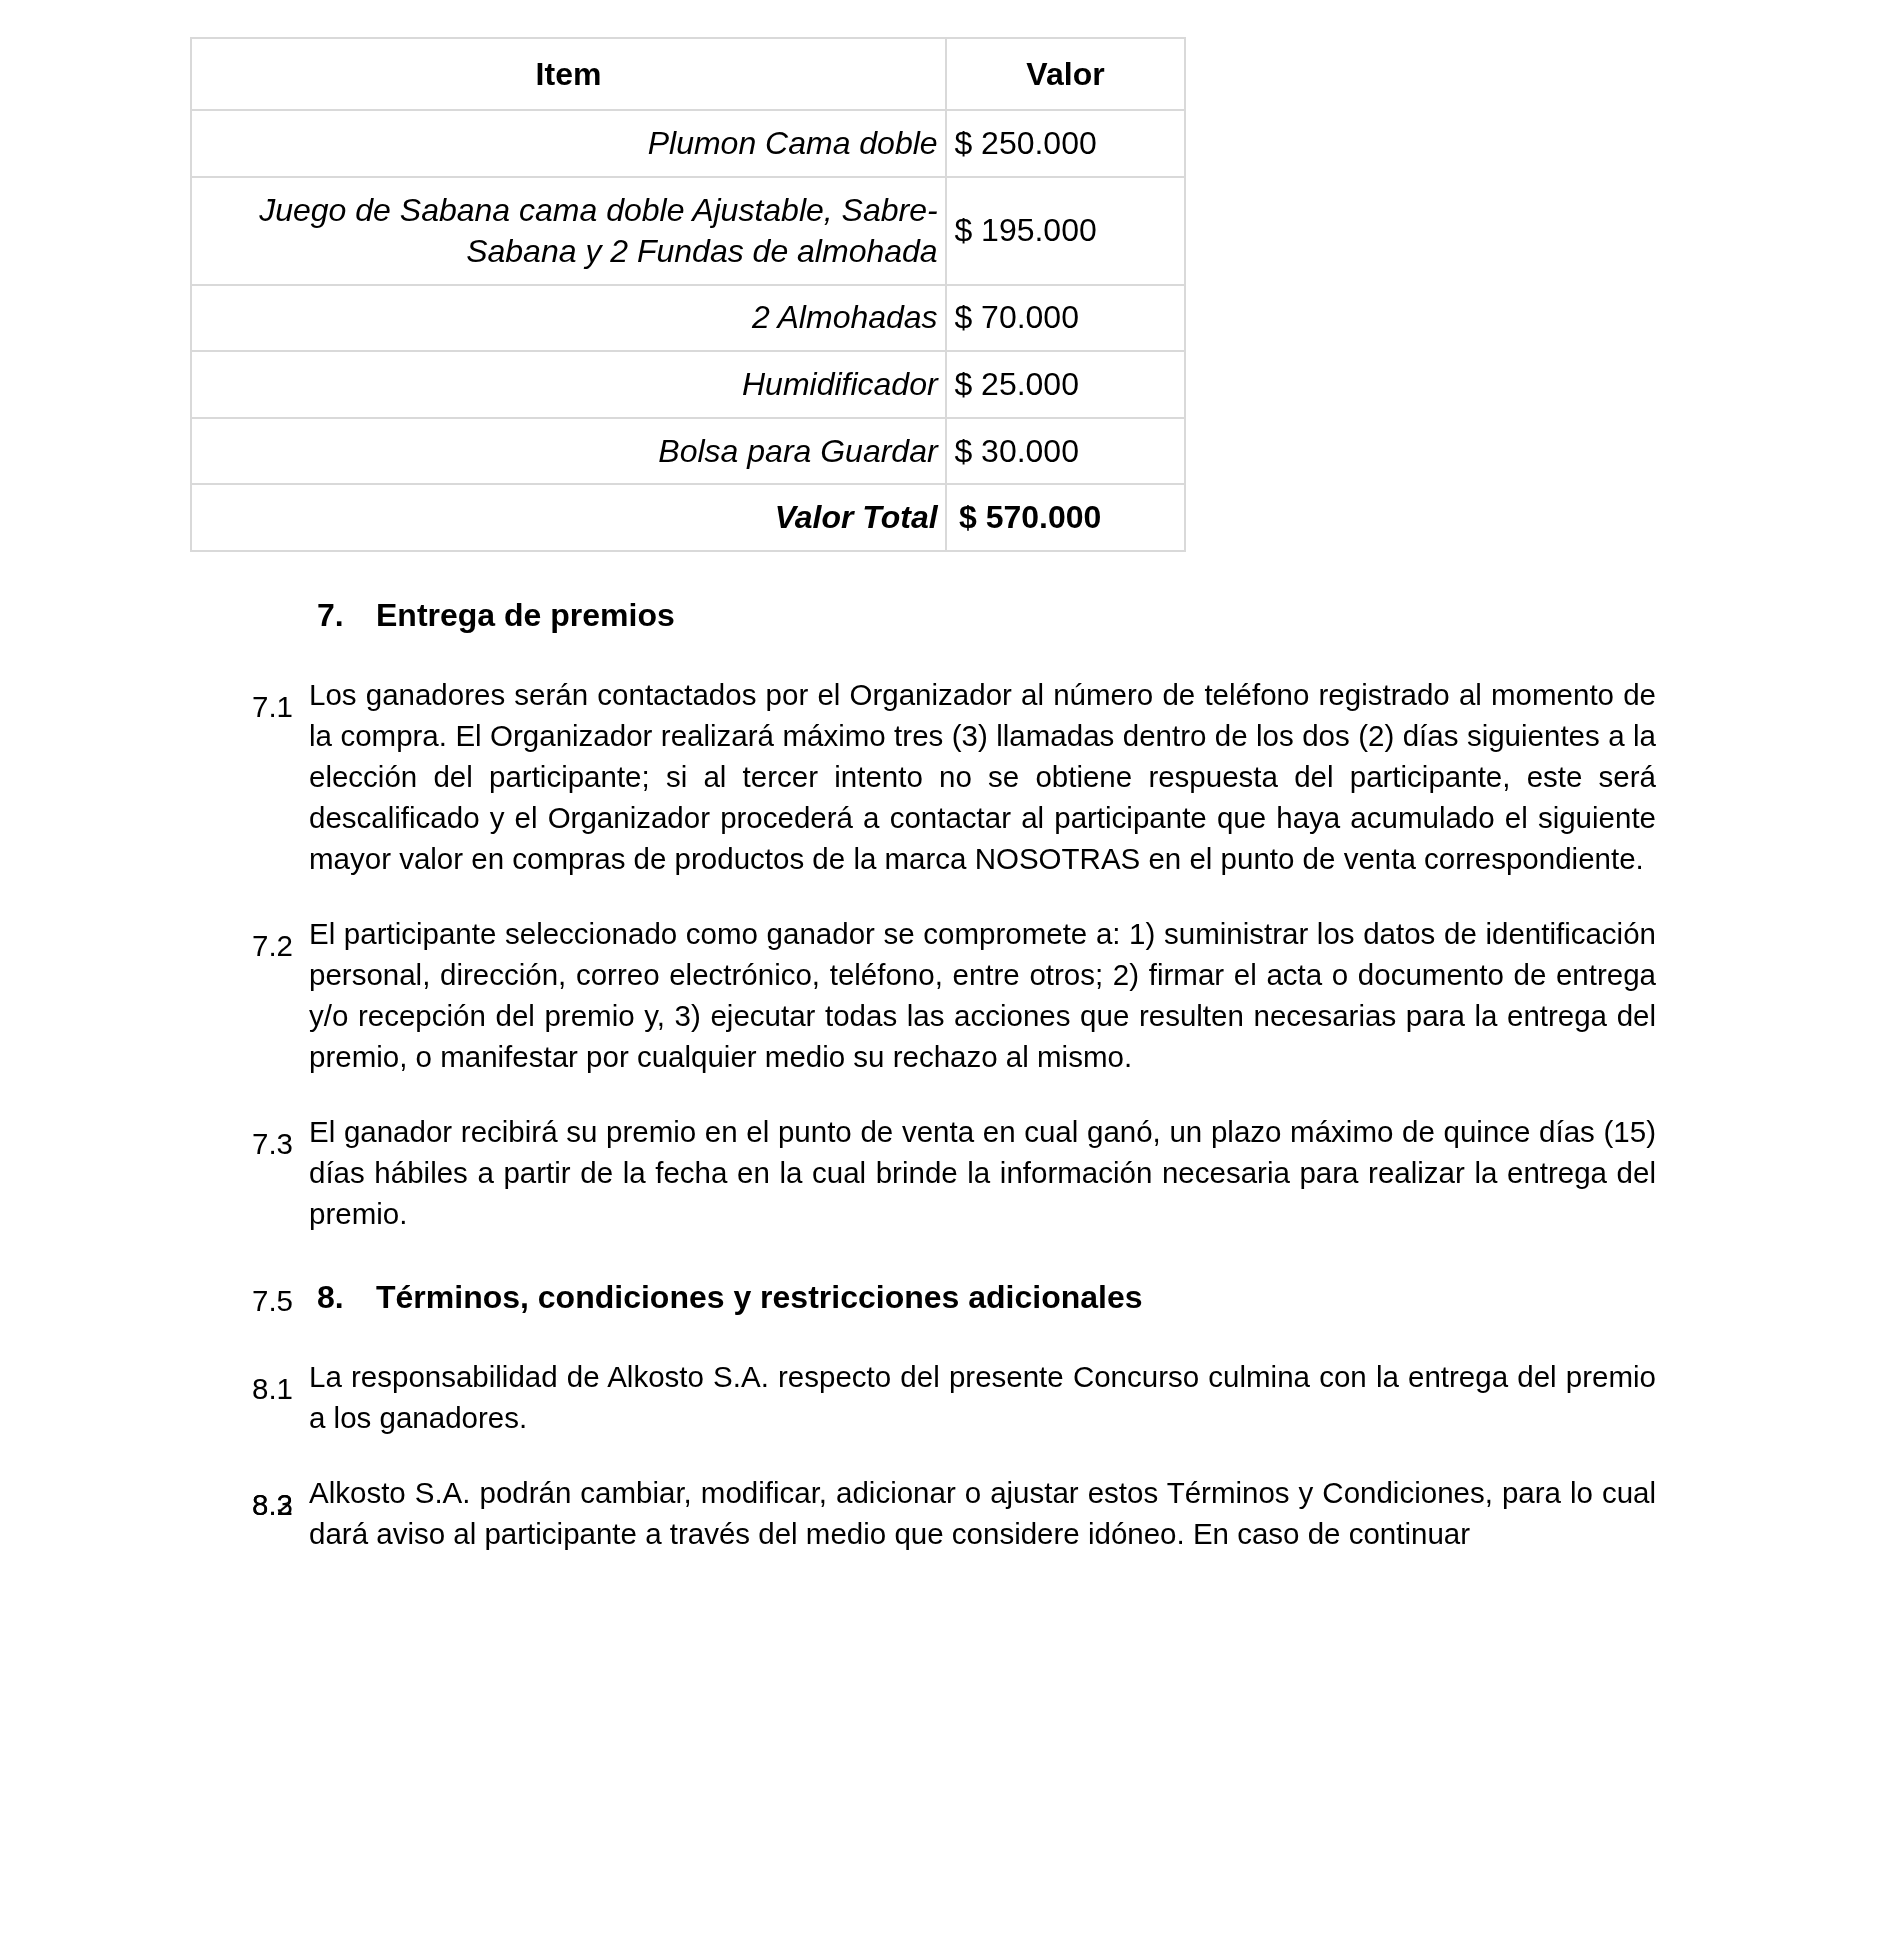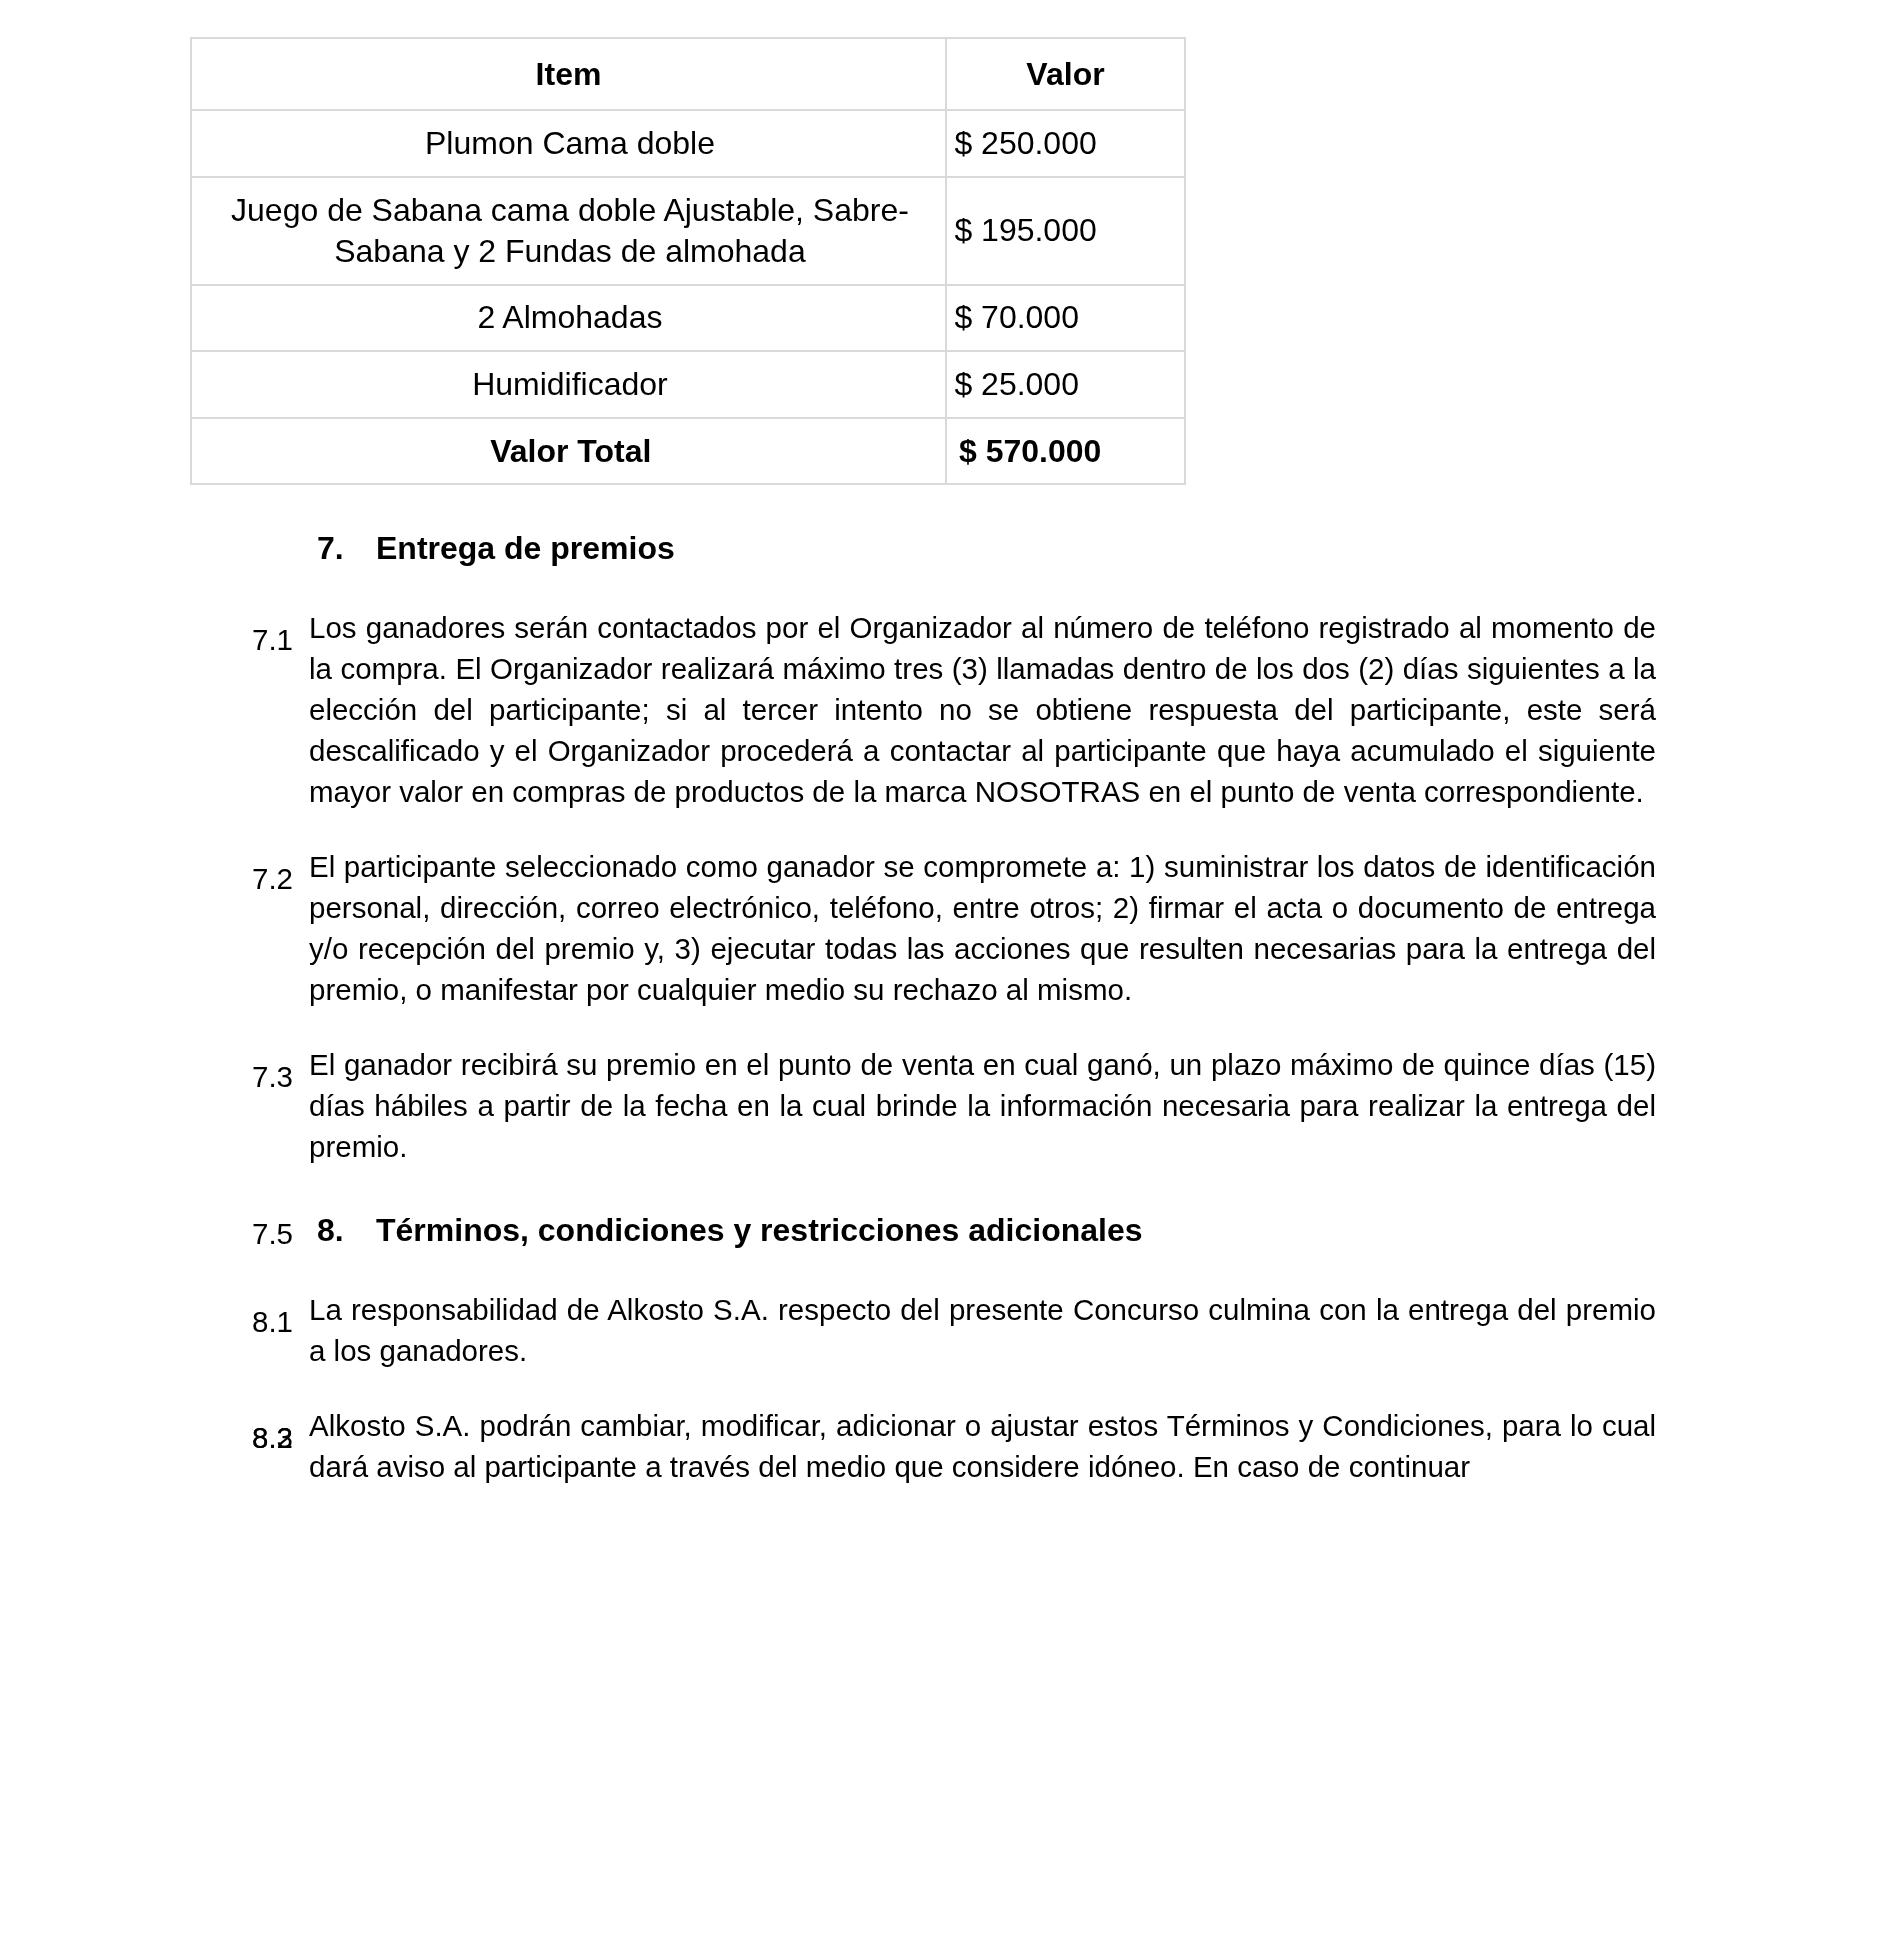--- a/index.html
+++ b/index.html
@@ -37,22 +37,23 @@
     vertical-align: middle;
   }
   table.prize-table col.c-item { width: 755px; }
   table.prize-table col.c-valor { width: 239px; }
   table.prize-table th {
     font-weight: bold;
     text-align: center;
     padding: 14.7px 7.4px;
   }
   table.prize-table td.cell-item {
-    text-align: center;
+    text-align: right;
     padding: 11.8px 7.4px 11.8px 10.3px;
+    font-style: italic;
   }
   table.prize-table td.cell-valor {
     text-align: left;
     padding: 11.8px 16px 11.8px 7.4px;
   }
   table.prize-table tr.total-row td {
     font-weight: bold;
     padding-left: 12px;
   }
   
@@ -112,20 +113,24 @@
         <td class="cell-valor">$ 195.000</td>
       </tr>
       <tr>
         <td class="cell-item">2 Almohadas</td>
         <td class="cell-valor">$ 70.000</td>
       </tr>
       <tr>
         <td class="cell-item">Humidificador</td>
         <td class="cell-valor">$ 25.000</td>
       </tr>
+      <tr>
+        <td class="cell-item">Bolsa para Guardar</td>
+        <td class="cell-valor">$ 30.000</td>
+      </tr>
       <tr class="total-row">
         <td class="cell-item">Valor Total</td>
         <td class="cell-valor">$ 570.000</td>
       </tr>
     </tbody>
   </table>
 
   <div class="content">
 
     <h2 class="sec-heading">

